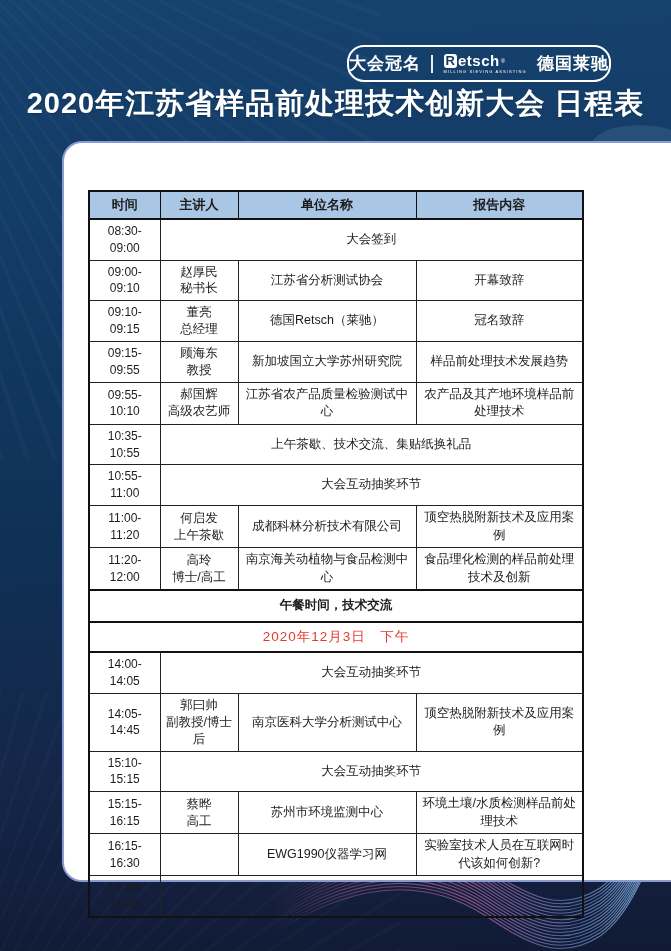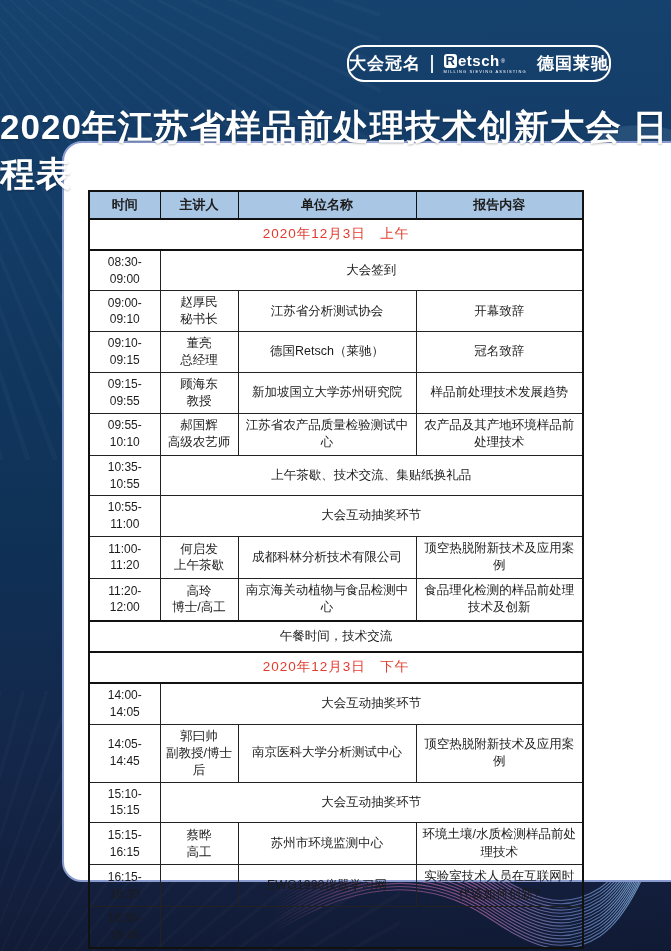--- a/index.html
+++ b/index.html
@@ -43,23 +43,22 @@
     display:inline-block; background:#ffffff; color:#12375f; font-weight:800;
     font-size:13px; line-height:14px; padding:0 2px; border-radius:3px; margin-right:1px;
   }
   .retsch-rest { font-weight:800; font-size:15px; letter-spacing:.5px; }
   .retsch-reg { font-size:6px; vertical-align:top; margin-left:1px; }
   .retsch-tagline { font-size:4px; letter-spacing:1.1px; margin-top:2px; white-space:nowrap; }
   .brand-cn { font-size:17px; font-weight:700; letter-spacing:1px; }
 
   .page-title {
     position:absolute; left:0; top:84px; width:671px; z-index:3;
-    color:#ffffff; font-size:35px; font-weight:800; letter-spacing:1px;
+    text-align:center; color:#ffffff; font-size:29px; font-weight:800; letter-spacing:1px;
     text-shadow:0 1px 2px rgba(0,0,0,.25);
-    margin-top:20px;
   }
 
   .card {
     position:absolute; left:62px; top:141px; width:640px; height:741px; z-index:2;
     background:#ffffff; border:2px solid #8a9bd0; border-radius:20px;
   }
 
   table.schedule {
     position:absolute; left:24px; top:47px; width:494px;
     border-collapse:collapse; table-layout:fixed;
@@ -75,21 +74,21 @@
     border-top:2px solid #111; border-bottom:2px solid #111;
     font-size:13px; font-weight:700; padding:4px 2px; text-align:center;
   }
   table.schedule td {
     border:1px solid #222; text-align:center; vertical-align:middle;
     padding:3px 4px; line-height:1.4;
   }
   table.schedule { border:2px solid #111; }
   tr.row-date td, tr.row-full td { border-top:2px solid #111; border-bottom:2px solid #111; }
   tr.row-date td { color:var(--red); font-size:13.5px; padding:5px 4px; letter-spacing:1px; }
-  tr.row-full td { padding:6px 4px; }
+  tr.row-full td { padding:6px 4px;font-weight:bold; }
   td.cell-time { font-size:12px; }
   .speaker-name, .speaker-title { line-height:1.35; }
   :root { --red:#e23b2e; }
 
   svg.waves { position:absolute; left:0; top:800px; z-index:1; }
 </style>
 </head>
 <body>
 
 <div class="page">
@@ -155,23 +154,20 @@
       </colgroup>
       <thead>
         <tr id="header-row">
             <th>时间</th>
             <th>主讲人</th>
             <th>单位名称</th>
             <th>报告内容</th>
           </tr>
       </thead>
       <tbody id="schedule-body">
-          <tr class="row-date">
-            <td class="date-cell" colspan="4">2020年12月3日　上午</td>
-          </tr>
           <tr class="row-span">
             <td class="cell-time">08:30-09:00</td>
             <td class="span-cell" colspan="3"><span>大会签到</span></td>
           </tr>
           <tr class="row-talk">
             <td class="cell-time">09:00-09:10</td>
             <td class="cell-speaker">
               <div class="speaker-name">赵厚民</div>
               <div class="speaker-title">秘书长</div>
             </td>

